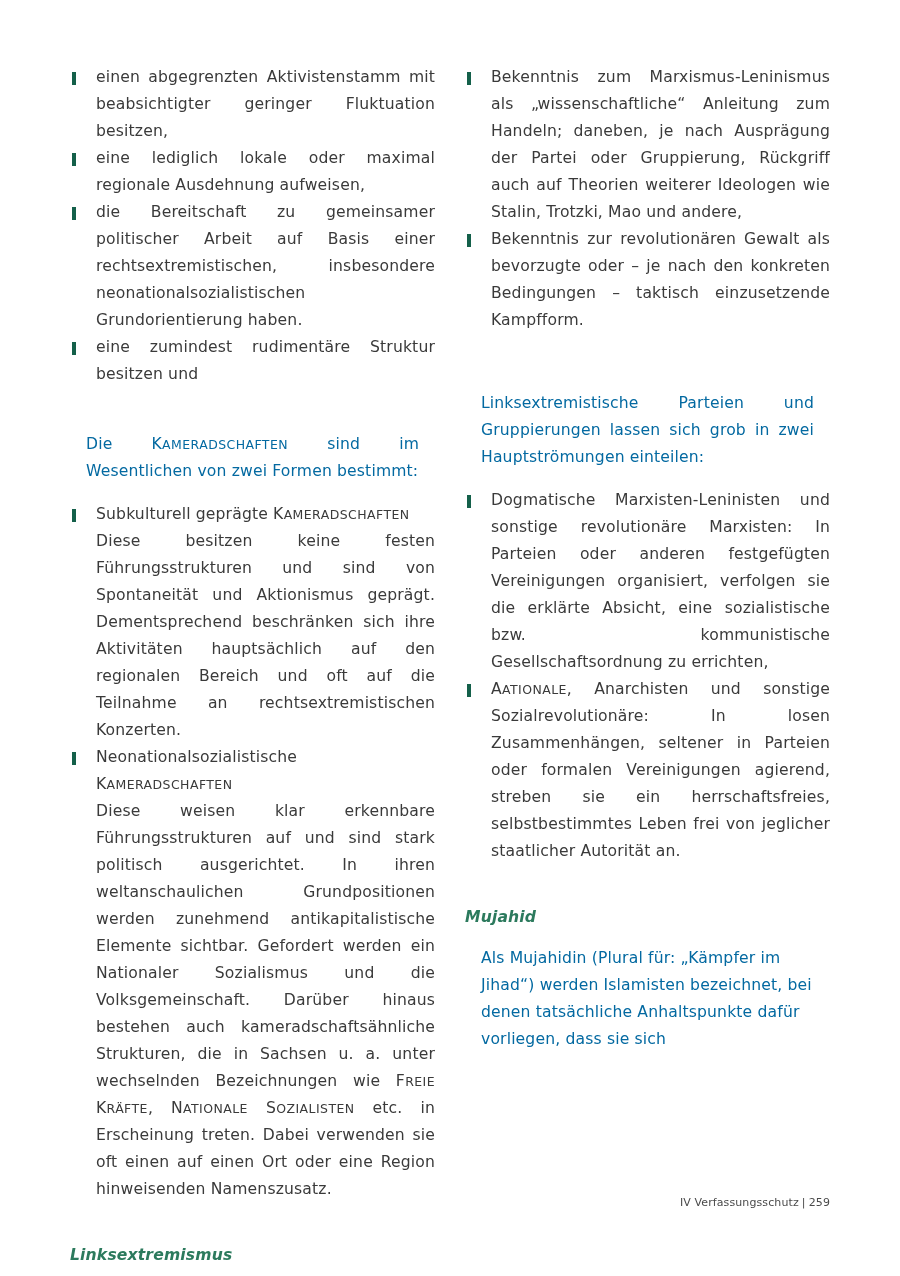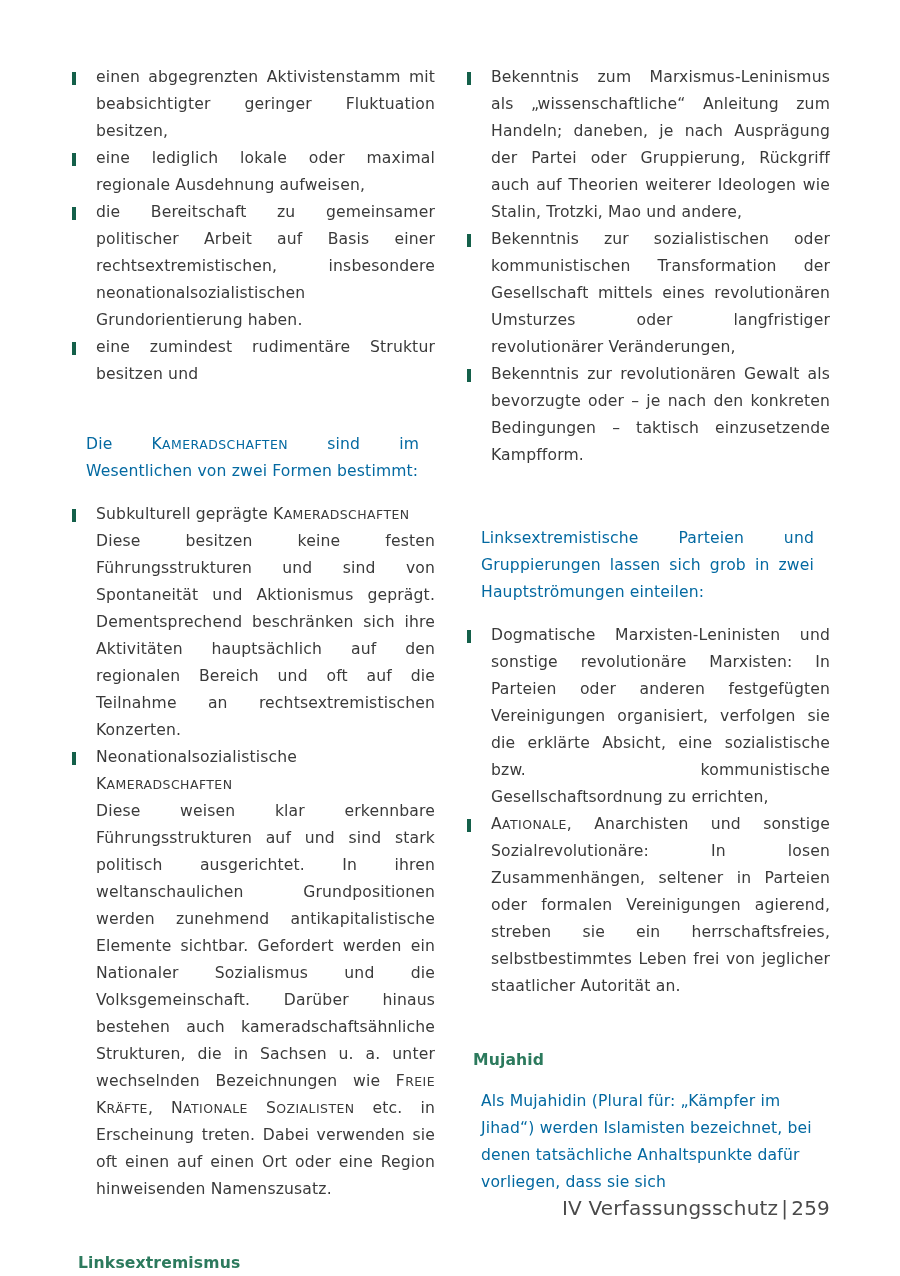--- a/index.html
+++ b/index.html
@@ -92,36 +92,37 @@
   }
   
   .sc-fb {
     font-size: 0.80em;
     letter-spacing: 0.035em;
   }
   .sc-cap { font-size: 1.0em; }
 
   
   h3.heading {
-    margin: 8px;
+    margin: 0;
     font-size: 15.6px;
     line-height: 24px;
     font-weight: bold;
     color: #2c7a5d;
     letter-spacing: 0.01em;
+    font-style: italic;
   }
 
   
   .footer {
     position: absolute;
     left: 70px;
     top: 1196px;
     width: 760px;
     text-align: right;
-    font-size: 20px;
+    font-size: 11px;
     color: #4a4a4a;
     letter-spacing: 0.01em;
   }
   .footer .sep { padding: 0 3px; }
 </style>
 </head>
 <body>
 
 <div class="page">
 
@@ -174,24 +175,20 @@
 
     <div class="col col-right">
 
       <ul class="bullets">
         <li>
           <span class="marker"></span>
           <span class="txt"><span>Bekenntnis zum Marxismus-Leninismus als </span><span>„wissenschaftliche“</span><span> Anleitung zum Handeln; daneben, je nach Ausprägung der Partei oder Gruppierung, Rückgriff auch auf Theorien weiterer Ideologen wie Stalin, Trotzki, Mao und andere,</span></span>
         </li>
         <li>
           <span class="marker"></span>
-          <span class="txt">Bekenntnis zur sozialistischen oder kommunistischen Transformation der Gesellschaft mittels eines revolutionären Umsturzes oder langfristiger revolutionärer Veränderungen,</span>
-        </li>
-        <li>
-          <span class="marker"></span>
           <span class="txt">Bekenntnis zur revolutionären Gewalt als bevorzugte oder – je nach den konkreten Bedingungen – taktisch einzusetzende Kampfform.</span>
         </li>
       </ul>
 
       <div class="block-gap-l"></div>
 
       <p class="para">Linksextremistische Parteien und Gruppierungen lassen sich grob in zwei Hauptströmungen einteilen:</p>
 
       <ul class="bullets">
         <li>

